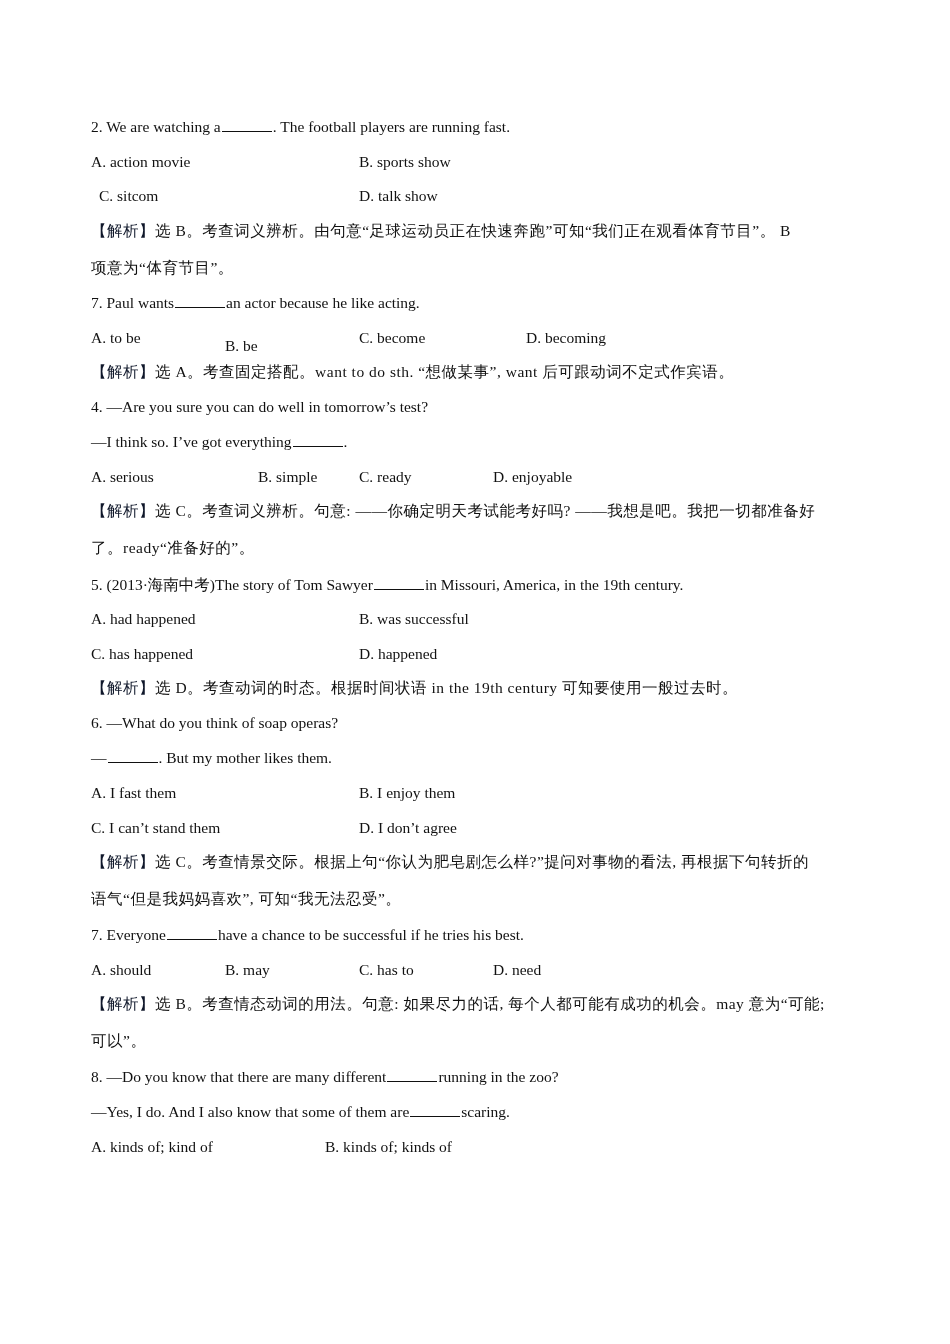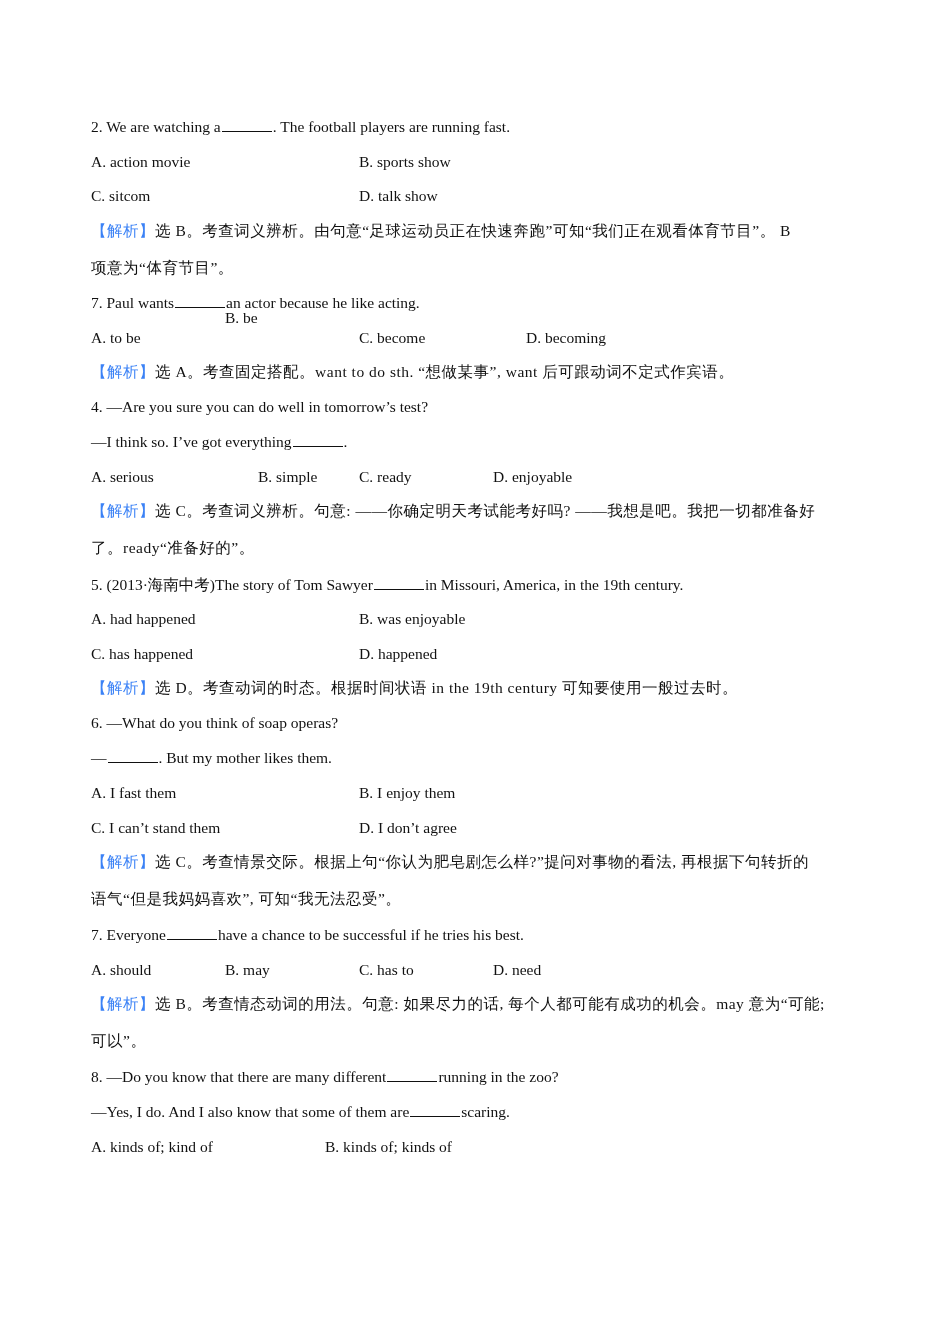--- a/index.html
+++ b/index.html
@@ -38,58 +38,58 @@
   }
   .blank {
     display: inline-block;
     width: 50px;
     border-bottom: 1.5px solid #111;
     height: 14px;
     vertical-align: baseline;
     margin: 0 1px;
   }
   .jx {
-    color: #3b82f6;
+    color: #0f172a;
   }
   .cn {
     letter-spacing: 0.5px;
   }
 </style>
 </head>
 <body>
 
 <div class="page">
 
   <div class="line" style="top:117px"><span>2. We are watching a</span><span class="blank"></span><span>. The football players are running fast.</span></div>
   <div class="opt" style="top:152px;left:0">A. action movie</div>
   <div class="opt" style="top:152px;left:268px">B. sports show</div>
-  <div class="opt" style="top:186px;left:0">C. sitcom</div>
+  <div class="opt" style="top:186px;left:8px">C. sitcom</div>
   <div class="opt" style="top:186px;left:268px">D. talk show</div>
   <div class="line cn" style="top:221px"><span class="jx">【解析】</span><span>选 B。考查词义辨析。由句意“足球运动员正在快速奔跑”可知“我们正在观看体育节目”。 B</span></div>
   <div class="line cn" style="top:258px">项意为“体育节目”。</div>
 
   <div class="line" style="top:293px"><span>7. Paul wants</span><span class="blank"></span><span>an actor because he like acting.</span></div>
   <div class="opt" style="top:328px;left:0">A. to be</div>
-  <div class="opt" style="top:308px;left:134px">B. be</div>
+  <div class="opt" style="top:336px;left:134px">B. be</div>
   <div class="opt" style="top:328px;left:268px">C. become</div>
   <div class="opt" style="top:328px;left:435px">D. becoming</div>
   <div class="line cn" style="top:362px"><span class="jx">【解析】</span><span>选 A。考查固定搭配。want to do sth. “想做某事”, want 后可跟动词不定式作宾语。</span></div>
 
   <div class="line" style="top:397px">4. —Are you sure you can do well in tomorrow’s test?</div>
   <div class="line" style="top:432px"><span>—I think so. I’ve got everything</span><span class="blank"></span><span>.</span></div>
   <div class="opt" style="top:467px;left:0">A. serious</div>
   <div class="opt" style="top:467px;left:167px">B. simple</div>
   <div class="opt" style="top:467px;left:268px">C. ready</div>
   <div class="opt" style="top:467px;left:402px">D. enjoyable</div>
   <div class="line cn" style="top:501px"><span class="jx">【解析】</span><span>选 C。考查词义辨析。句意: ——你确定明天考试能考好吗? ——我想是吧。我把一切都准备好</span></div>
   <div class="line cn" style="top:538px">了。ready“准备好的”。</div>
 
   <div class="line" style="top:575px"><span>5. (2013·海南中考)The story of Tom Sawyer</span><span class="blank"></span><span>in Missouri, America, in the 19th century.</span></div>
   <div class="opt" style="top:609px;left:0">A. had happened</div>
-  <div class="opt" style="top:609px;left:268px">B. was enjoyable</div>
+  <div class="opt" style="top:609px;left:268px">B. was successful</div>
   <div class="opt" style="top:644px;left:0">C. has happened</div>
   <div class="opt" style="top:644px;left:268px">D. happened</div>
   <div class="line cn" style="top:678px"><span class="jx">【解析】</span><span>选 D。考查动词的时态。根据时间状语 in the 19th century 可知要使用一般过去时。</span></div>
 
   <div class="line" style="top:713px">6. —What do you think of soap operas?</div>
   <div class="line" style="top:748px"><span>—</span><span class="blank"></span><span>. But my mother likes them.</span></div>
   <div class="opt" style="top:783px;left:0">A. I fast them</div>
   <div class="opt" style="top:783px;left:268px">B. I enjoy them</div>
   <div class="opt" style="top:818px;left:0">C. I can’t stand them</div>
   <div class="opt" style="top:818px;left:268px">D. I don’t agree</div>

